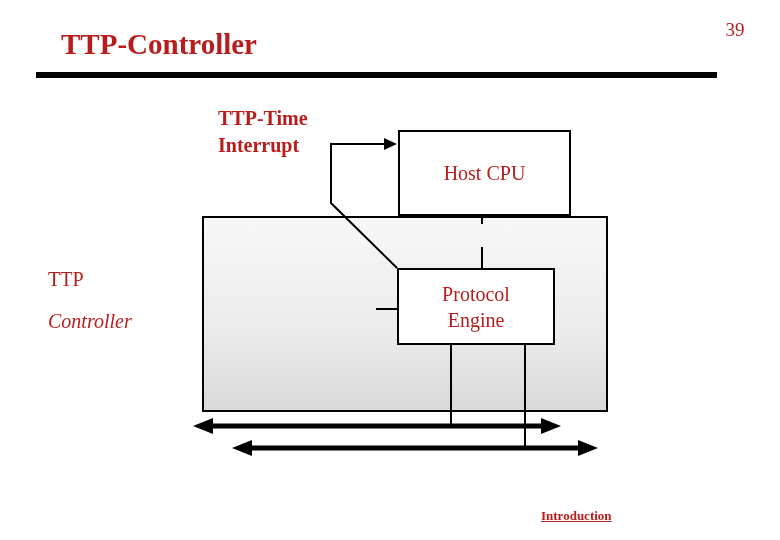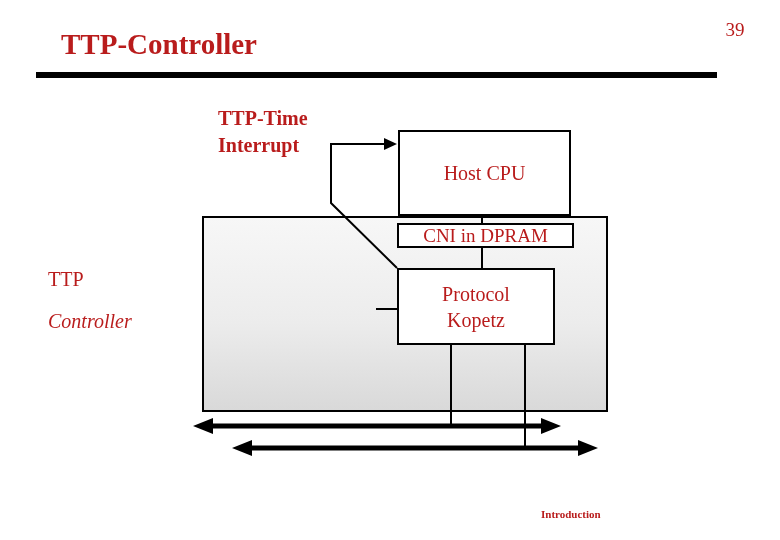--- a/index.html
+++ b/index.html
@@ -52,21 +52,21 @@
   #bus-label {
     left:240px; top:477px; width:290px;
     text-align:center; font-size:22px; white-space:nowrap;
   }
   #footer-copyright {
     left:40px; top:505px;
     font-size:12.5px; font-weight:bold; white-space:nowrap;
   }
   #footer-section {
     left:541px; top:508px;
-    font-size:11px; font-weight:bold; white-space:nowrap;
+    font-size:13px; font-weight:bold; white-space:nowrap;text-decoration:underline;
   }
   #connector-layer {
     position:absolute; left:0; top:0;
     pointer-events:none;
   }
 </style>
 </head>
 <body>
 
 <div id="slide">
@@ -99,27 +99,24 @@
 
     <line x1="248" y1="448" x2="582" y2="448" stroke="#000" stroke-width="5"></line>
     <polygon points="232,448 252,440 252,456" fill="#000"></polygon>
     <polygon points="598,448 578,440 578,456" fill="#000"></polygon>
   </svg>
 
   <div class="box" id="host-cpu-box">
     <span>Host CPU</span>
   </div>
 
-  <div class="box" id="cni-box">
-    <span>CNI in DPRAM</span>
-  </div>
 
   <div class="box" id="pe-box">
     <span>Protocol</span>
-    <span>Kopetz</span>
+    <span>Engine</span>
   </div>
 
 
   <div class="free-label" id="interrupt-label">
     <div>TTP-Time</div>
     <div>Interrupt</div>
   </div>
 
   <div class="free-label" id="controller-label-1">TTP</div>
   <div class="free-label" id="controller-label-2">Controller</div>

